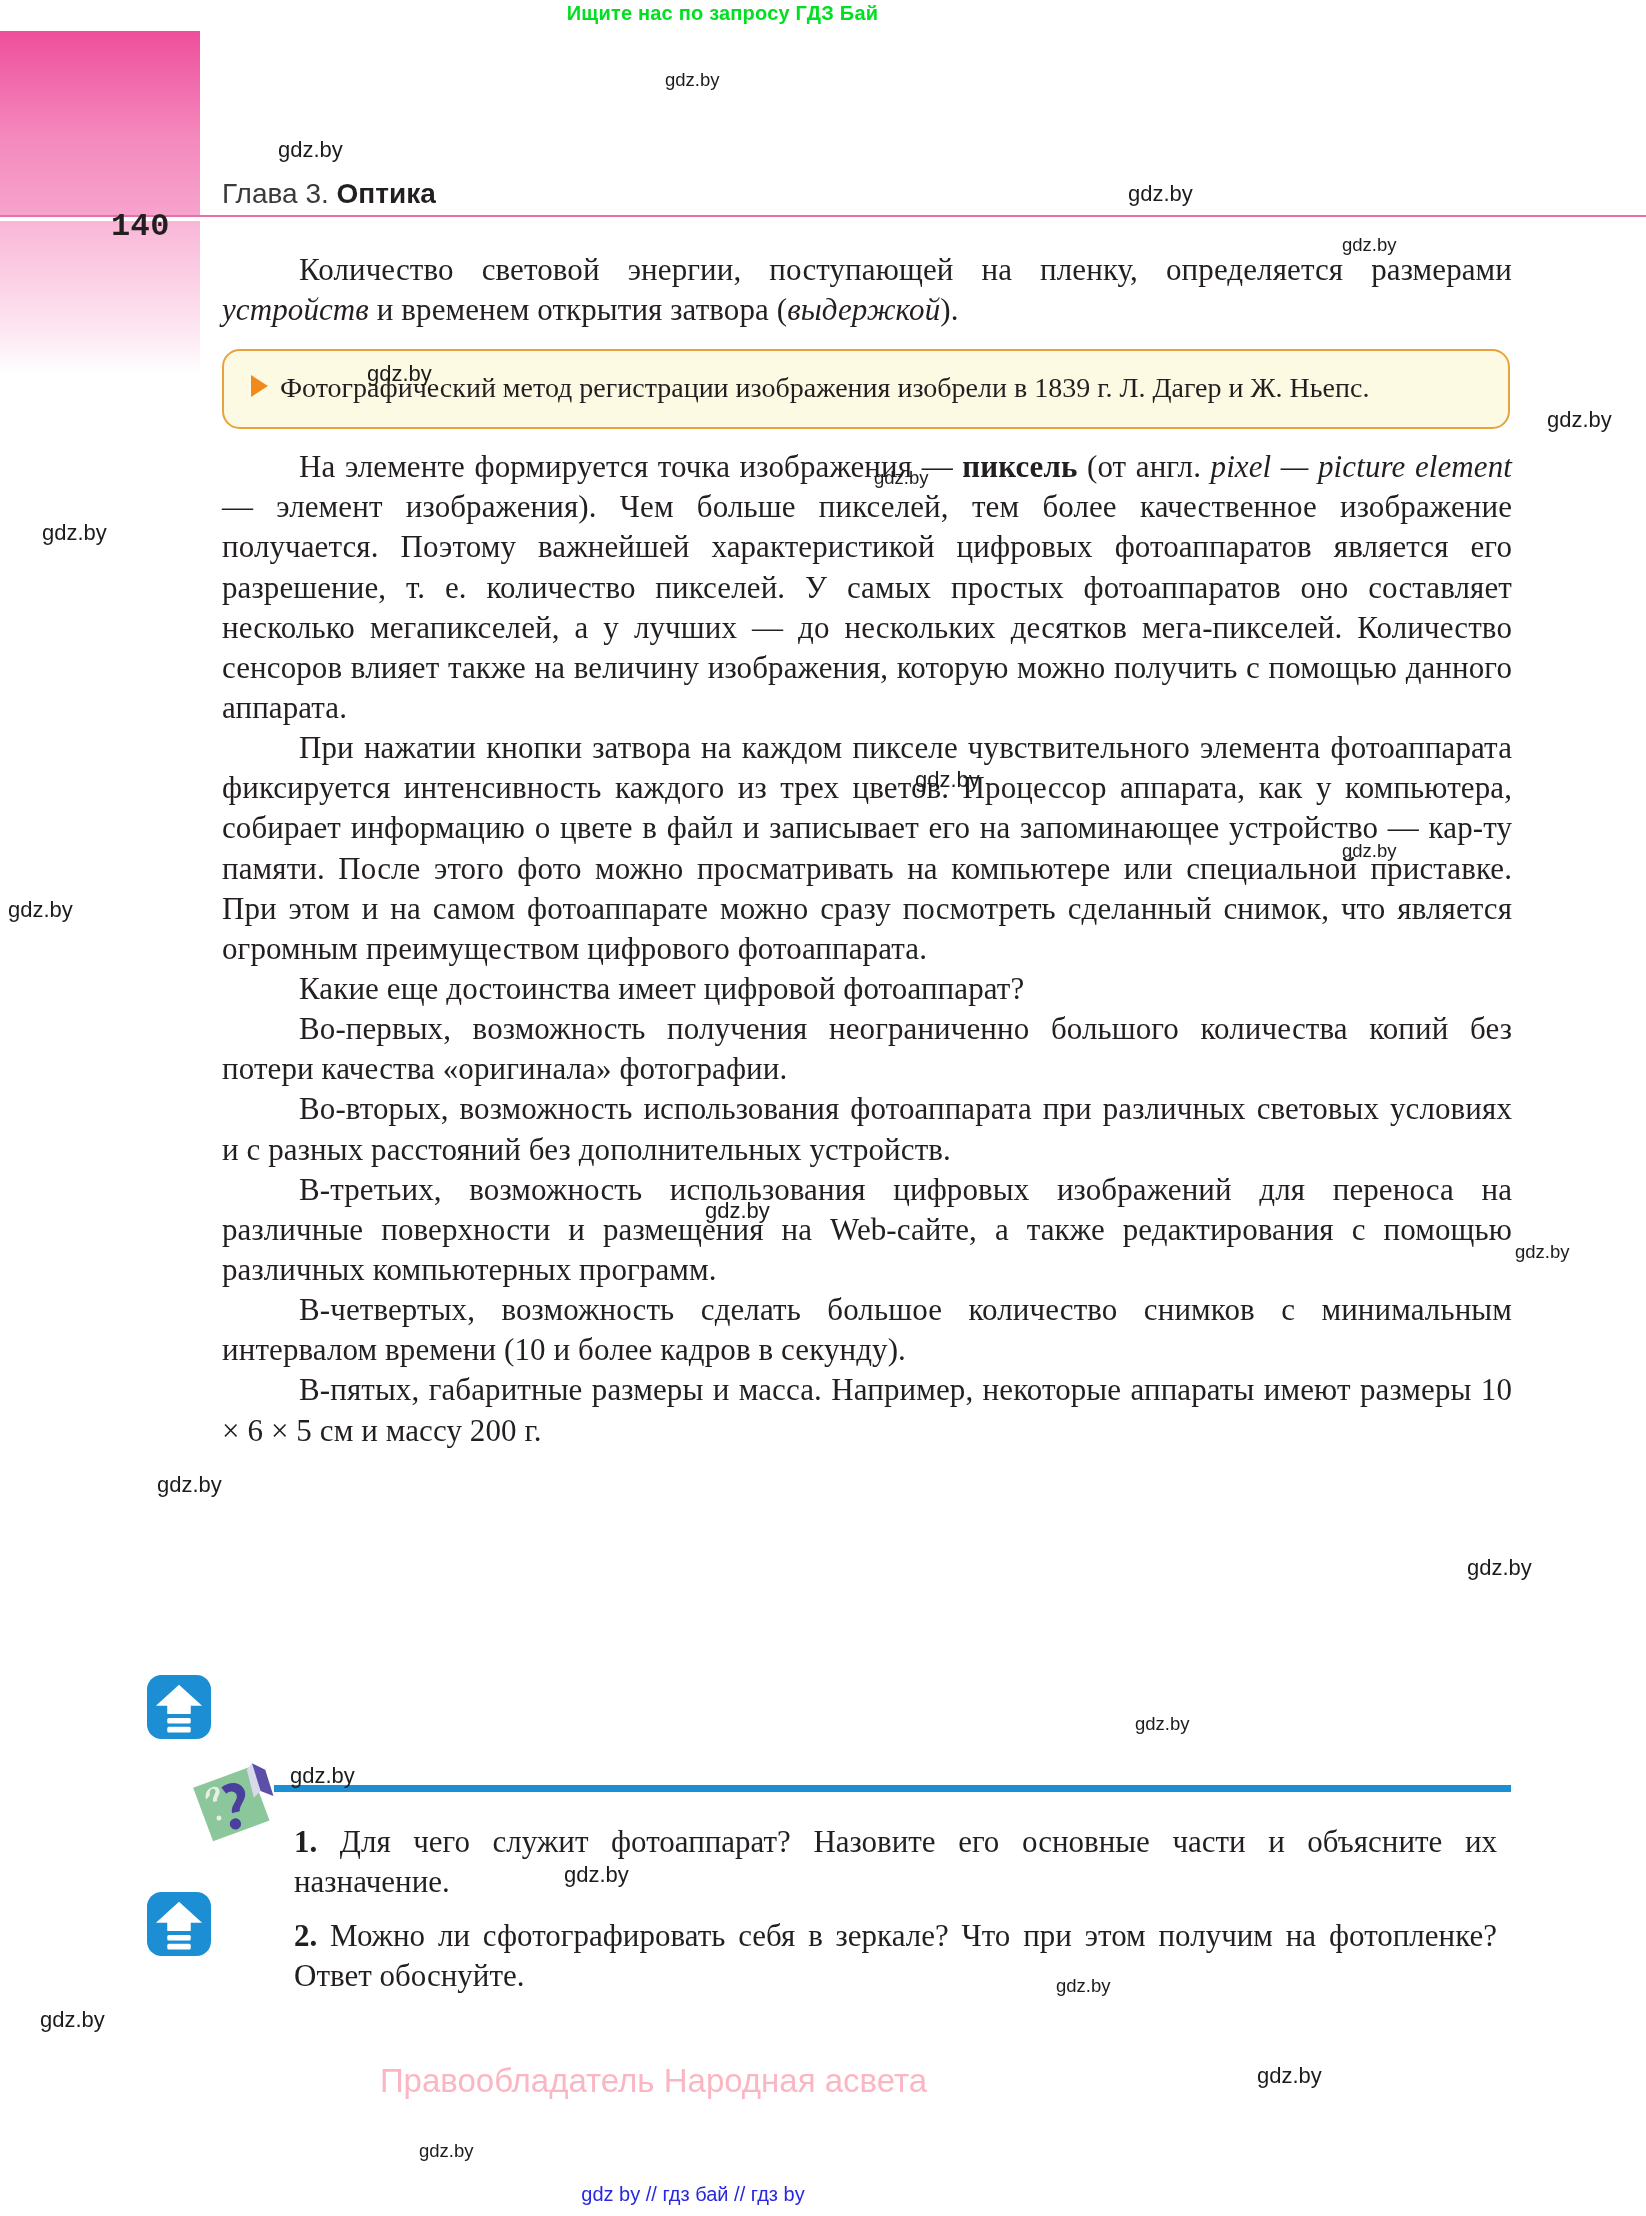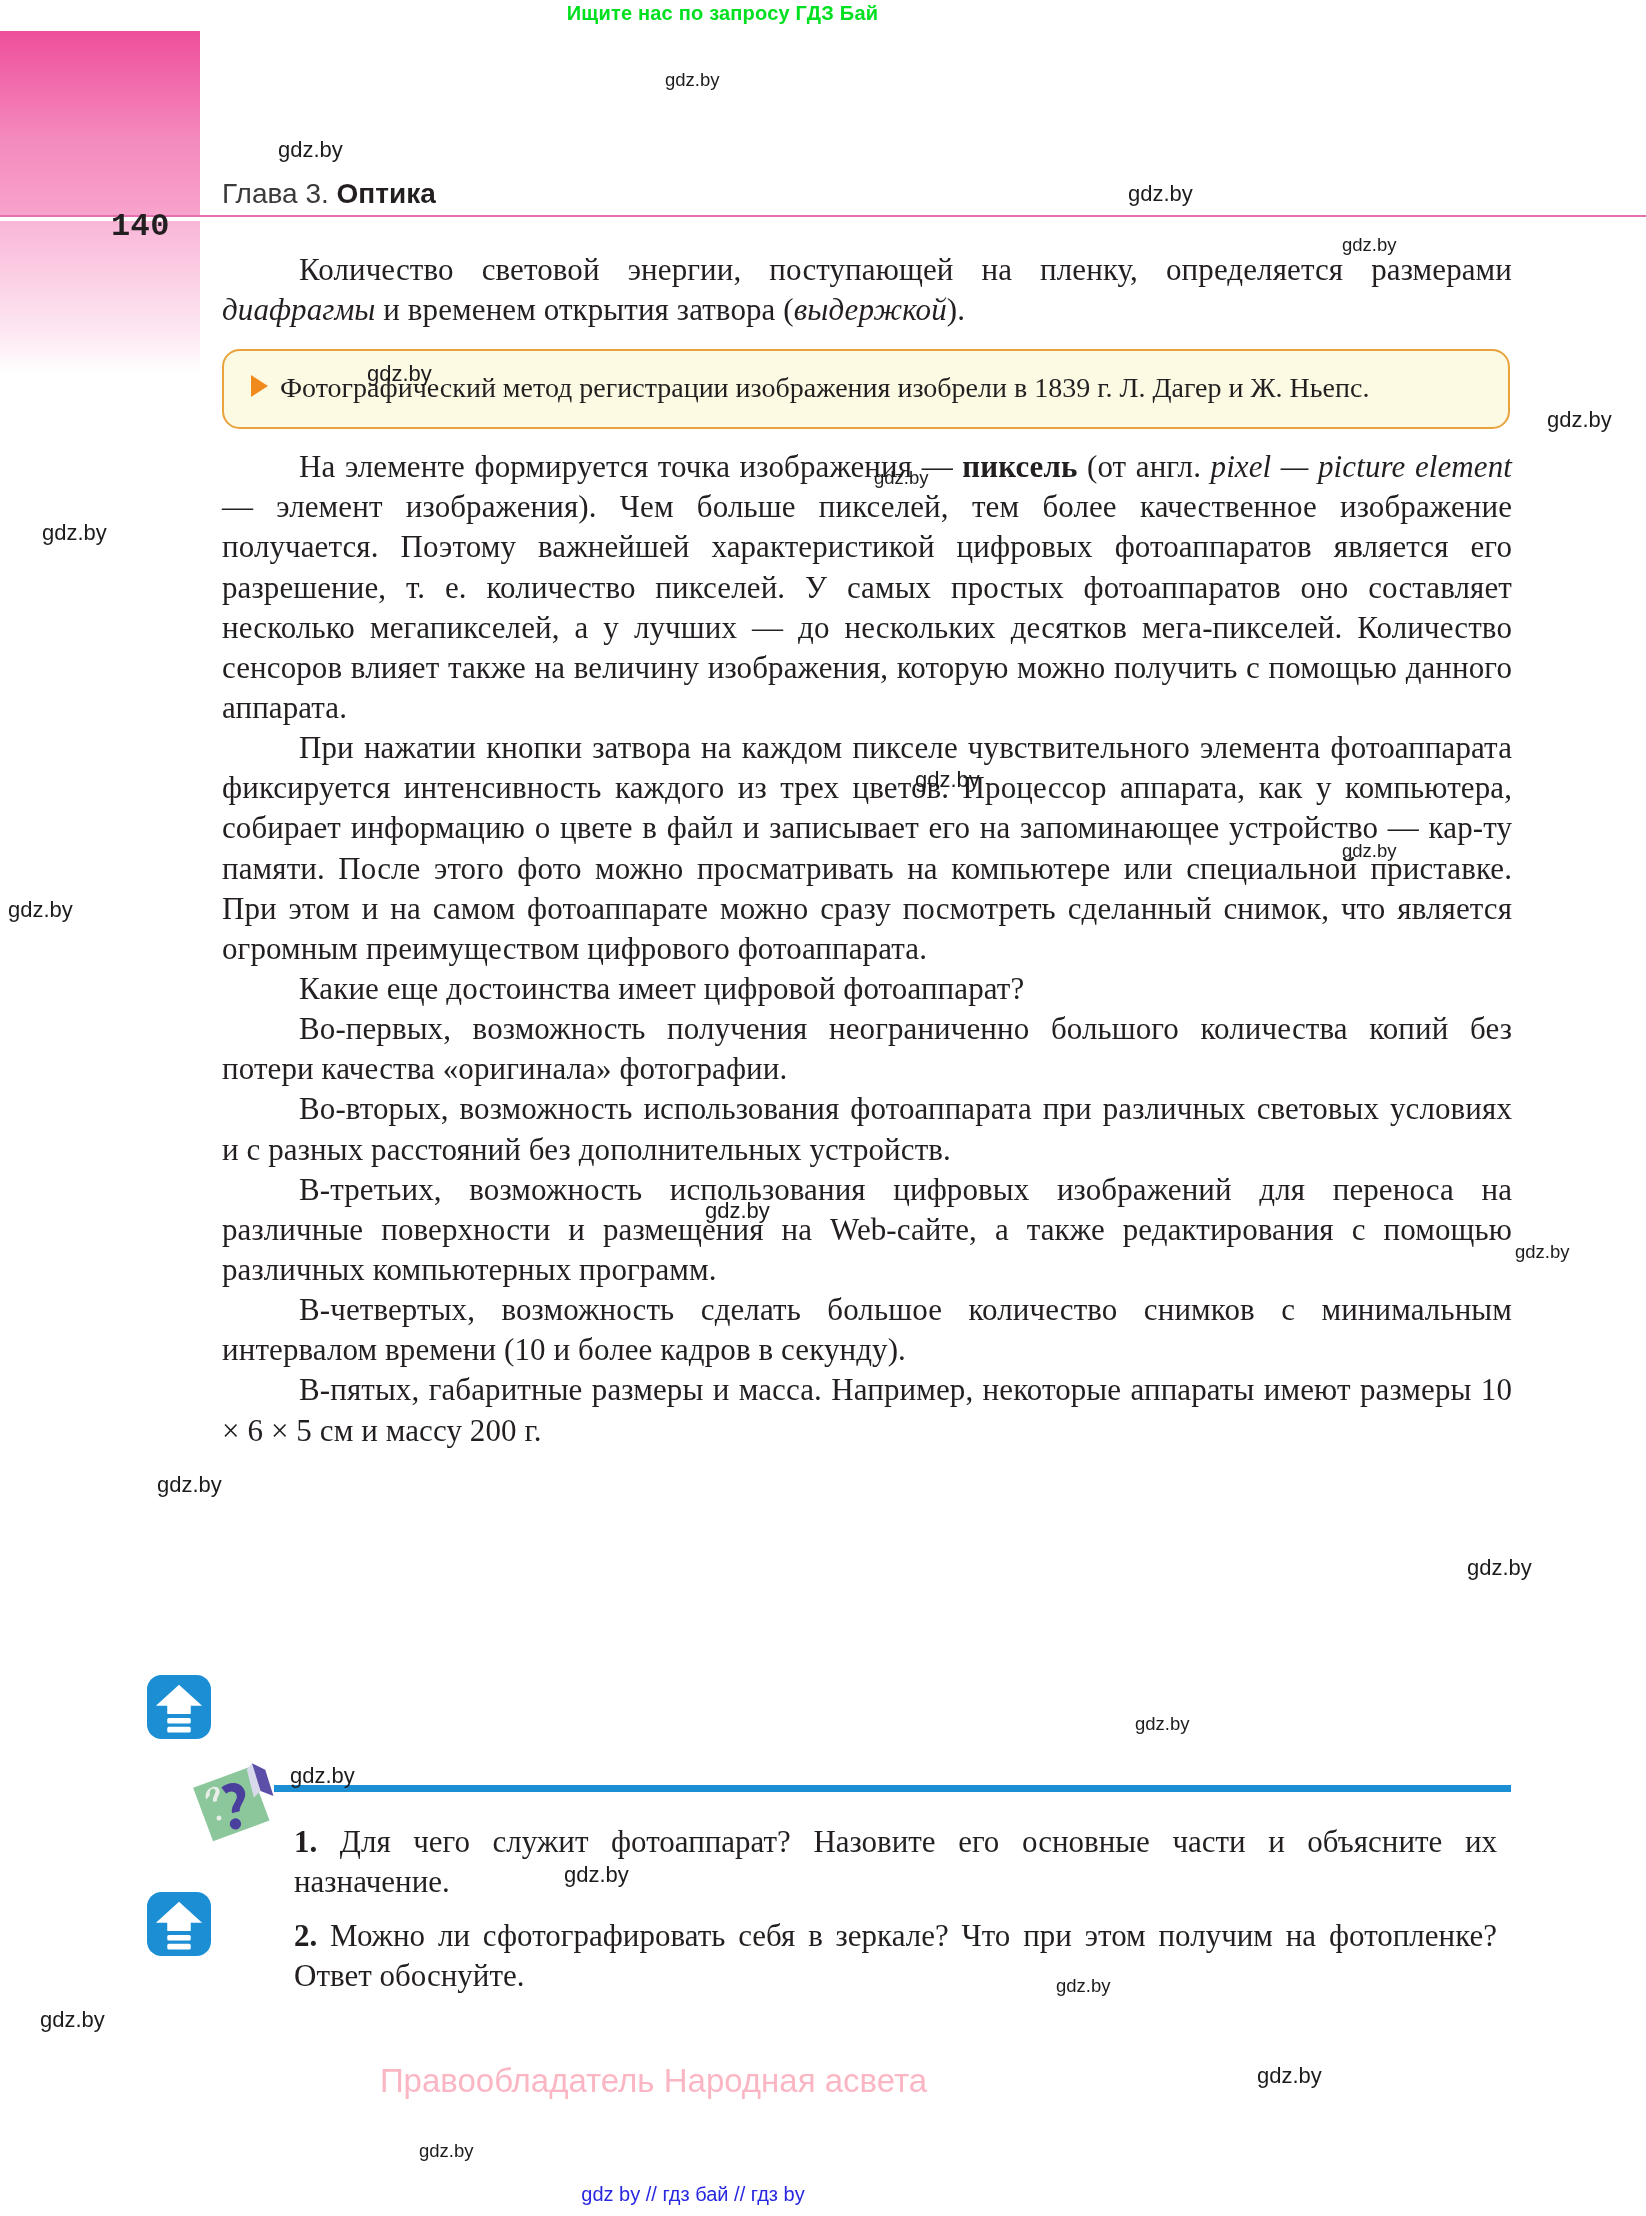--- a/index.html
+++ b/index.html
@@ -227,21 +227,21 @@
   <div class="pink-tab-bottom"></div>
 
   <div class="page-number">140</div>
   <div class="chapter-line">
     <span>Глава 3.</span>
     <span class="chapter-title">Оптика</span>
   </div>
 
   <div class="column">
 
-    <p class="body"><span>Количество световой энергии, поступающей на пленку, определяется размерами </span><i>диафрагмы</i><span> и временем открытия затвора (</span><i>выдержкой</i><span>).</span></p>
+    <p class="body"><span>Количество световой энергии, поступающей на пленку, определяется размерами </span><i>устройств</i><span> и временем открытия затвора (</span><i>выдержкой</i><span>).</span></p>
 
     <div class="fact-box">
       <div class="fact-arrow"></div>
       <p class="fact-text">Фотографический метод регистрации изображения изобрели в 1839 г. Л. Дагер и Ж. Ньепс.</p>
     </div>
 
     <p class="body"><span>На элементе формируется точка изображения — </span><b>пиксель</b><span> (от англ. </span><i>pixel — picture element</i><span> — элемент изображения). Чем больше пикселей, тем более качественное изображение получается. Поэтому важнейшей характеристикой цифровых фотоаппаратов является его разрешение, т. е. количество пикселей. У самых простых фотоаппаратов оно составляет несколько мегапикселей, а у лучших — до нескольких десятков мега-пикселей. Количество сенсоров влияет также на величину изображения, которую можно получить с помощью данного аппарата.</span></p>
 
     <p class="body">При нажатии кнопки затвора на каждом пикселе чувствительного элемента фотоаппарата фиксируется интенсивность каждого из трех цветов. Процессор аппарата, как у компьютера, собирает информацию о цвете в файл и записывает его на запоминающее устройство — кар-ту памяти. После этого фото можно просматривать на компьютере или специальной приставке. При этом и на самом фотоаппарате можно сразу посмотреть сделанный снимок, что является огромным преимуществом цифрового фотоаппарата.</p>
     <p class="body">Какие еще достоинства имеет цифровой фотоаппарат?</p>

